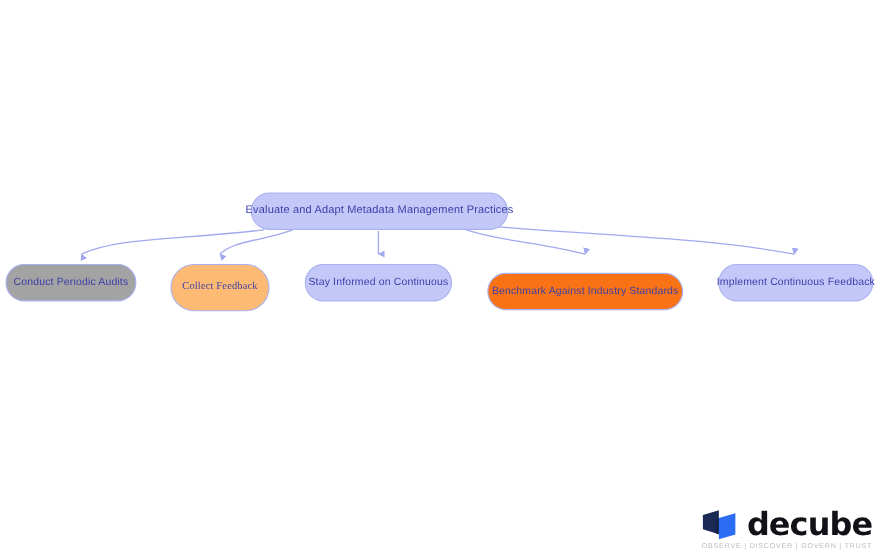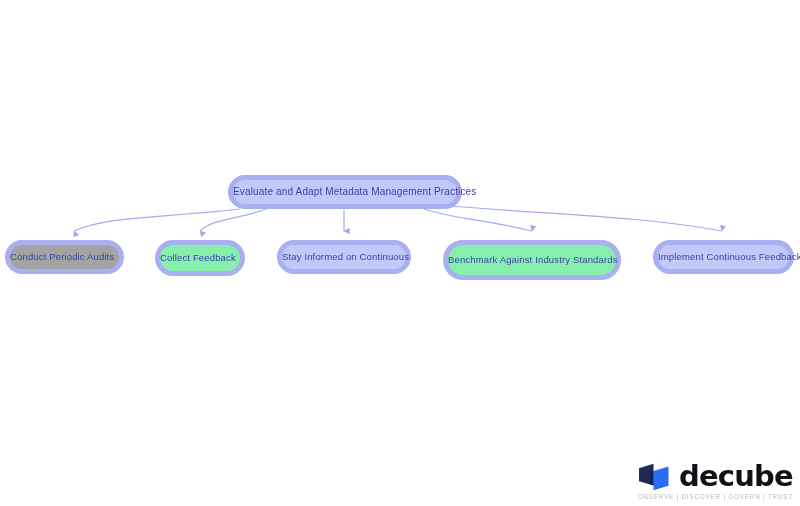--- a/index.html
+++ b/index.html
@@ -32,25 +32,25 @@
     width: 800px;
     height: 506px;
     pointer-events: none;
   }
 
   
   .node {
     position: absolute;
     box-sizing: border-box;
     background: #c3c8f8;
-    border: 5px solid #c2410c;
+    border: 1px solid #c2410c;
     border-radius: 999px;
     display: flex;
     align-items: center;
-    justify-content: flex-start;
+    justify-content: center;
     color: #3b3fa8;
     font-size: 9.5px;
     letter-spacing: 0.15px;
     white-space: nowrap;
     line-height: 1;
   }
   .node.root {
     font-size: 10px;
   }
 
@@ -114,29 +114,29 @@
   </svg>
 
   <div class="node root" style="left: 228px; top: 175px; width: 234px; height: 34px; background: rgb(195, 200, 248); border-color: rgb(169, 176, 240); color: rgb(59, 63, 168);">
     <span>Evaluate and Adapt Metadata Management Practices</span>
   </div>
 
   <div class="node child" style="left: 5px; top: 240px; width: 119px; height: 34px; background: #a3a3a3; border-color: rgb(169, 176, 240); color: rgb(59, 63, 168);">
     <span>Conduct Periodic Audits</span>
   </div>
 
-  <div class="node child" style="left: 155px; top: 240px; width: 90px; height: 36px; background: #86efac; border-color: rgb(169, 176, 240); color: rgb(59, 63, 168);">
+  <div class="node child" style="left: 155px; top: 240px; width: 90px; height: 43px; background: #fdba74; border-color: rgb(169, 176, 240); color: rgb(59, 63, 168); font-family: Liberation Serif, serif;">
     <span>Collect Feedback</span>
   </div>
 
   <div class="node child" style="left: 277px; top: 240px; width: 134px; height: 34px; background: rgb(195, 200, 248); border-color: rgb(169, 176, 240); color: rgb(59, 63, 168);">
     <span>Stay Informed on Continuous</span>
   </div>
 
-  <div class="node child" style="left: 443px; top: 240px; width: 178px; height: 40px; background: #86efac; border-color: rgb(169, 176, 240); color: rgb(59, 63, 168);">
+  <div class="node child" style="left: 443px; top: 248px; width: 178px; height: 34px; background: #f97316; border-color: rgb(169, 176, 240); color: rgb(59, 63, 168);">
     <span>Benchmark Against Industry Standards</span>
   </div>
 
   <div class="node child" style="left: 653px; top: 240px; width: 141px; height: 34px; background: rgb(195, 200, 248); border-color: rgb(169, 176, 240); color: rgb(59, 63, 168);">
     <span>Implement Continuous Feedback</span>
   </div>
 
   <div id="logo">
     <div id="logo-row">
       <svg id="logo-mark" viewBox="0 0 34 28">

